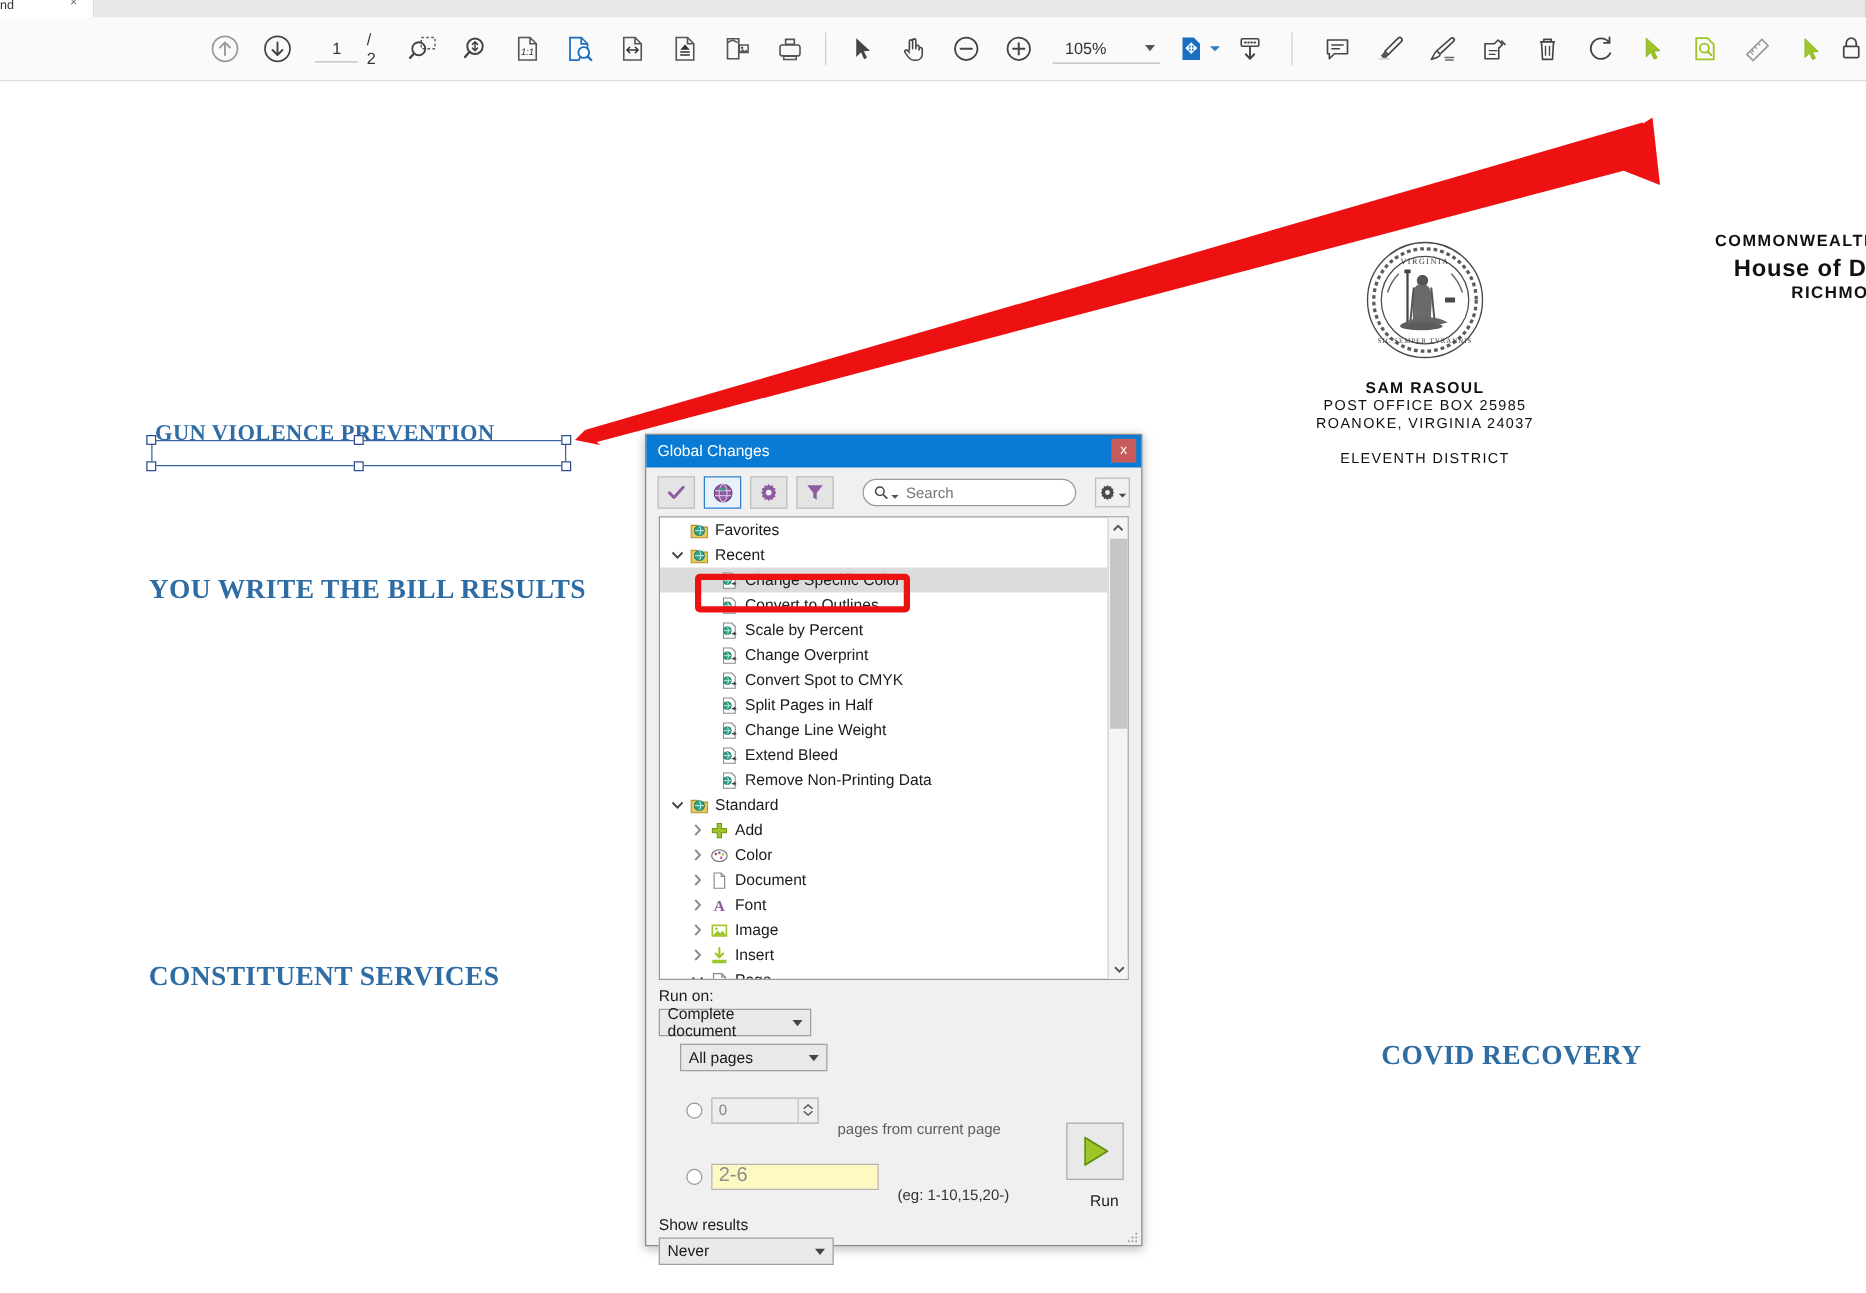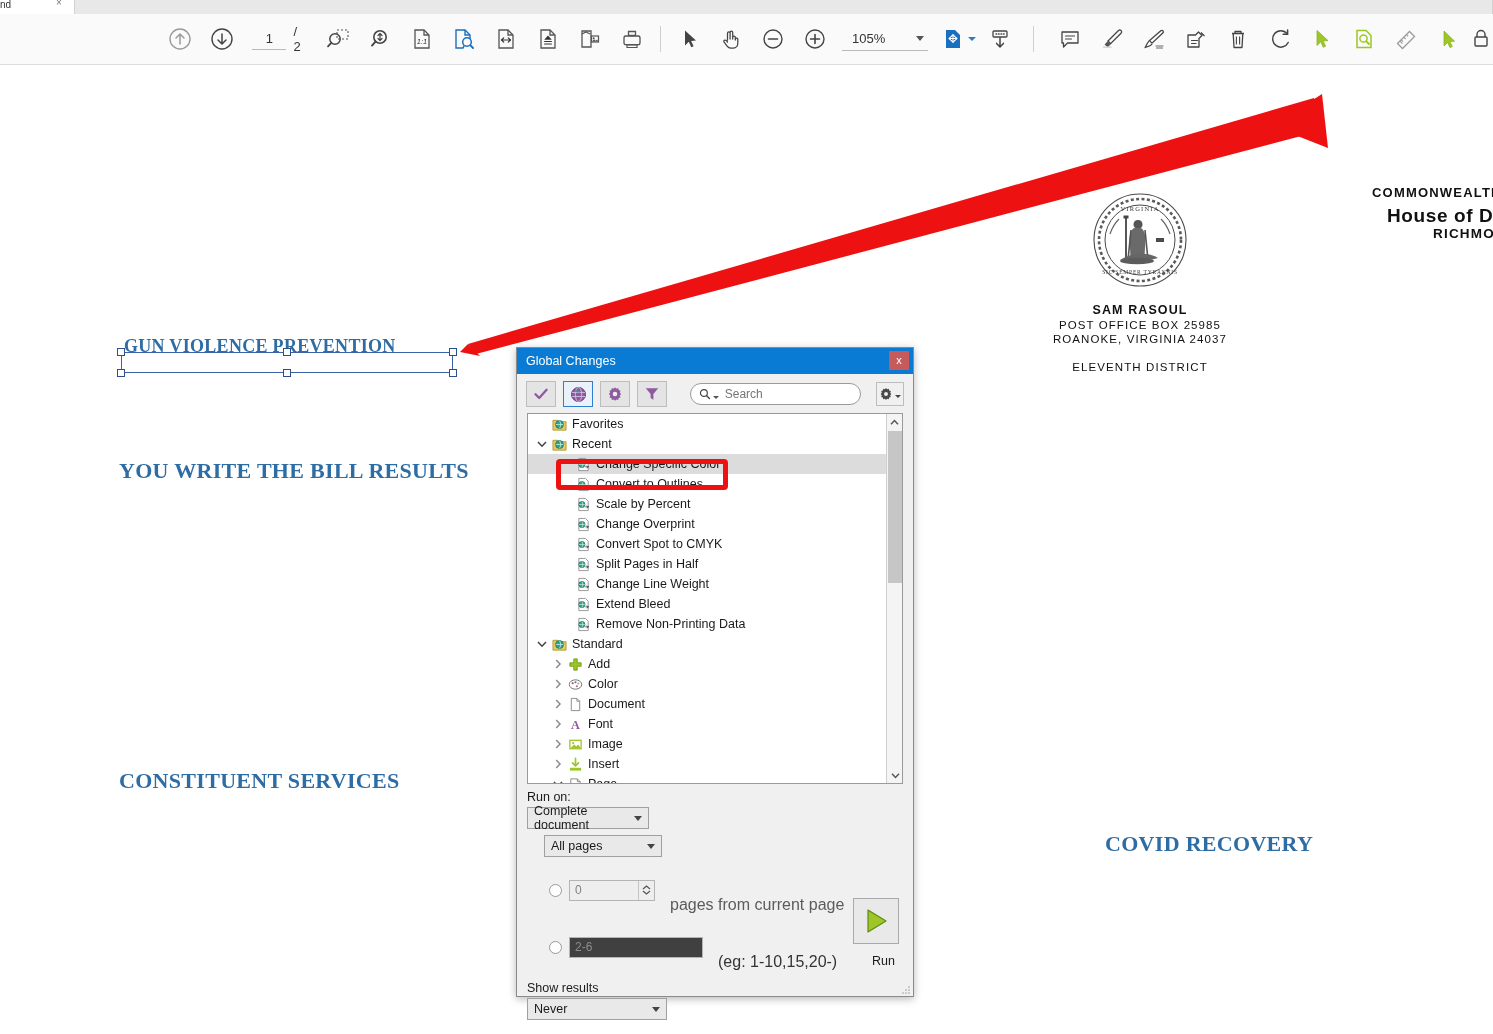--- a/index.html
+++ b/index.html
@@ -170,24 +170,24 @@
 
   .radio-row { display:flex; align-items:center; margin-top:9px; padding-left:22px; gap:7px; }
   .radio { width:13px; height:13px; border-radius:50%; border:1px solid #9a9a9a; background:#fff; flex:0 0 13px; }
   .spin {
     width:86px; height:21px; background:#eee; border:1px solid #b4b4b4;
     display:flex; align-items:center; padding-left:5px; font-size:12px; color:#808080;
     justify-content:space-between;
   }
   .spin-ar { display:flex; flex-direction:column; width:16px; height:19px; border-left:1px solid #c4c4c4; align-items:center; justify-content:center;}
   .txtin {
-    width:134px; height:21px; background:#404040; border:1px solid #b4b4b4;
-    display:flex; align-items:center; padding-left:5px; font-size:12px; color:#8c8c8c;
-  }
-  .hint { font-size:16px; color:#333; margin-left:8px;margin-top:30px; }
+    width:134px; height:21px; background:#fef9c3; border:1px solid #b4b4b4;
+    display:flex; align-items:center; padding-left:5px; font-size:16px; color:#8c8c8c;
+  }
+  .hint { font-size:12px; color:#333; margin-left:8px;margin-top:30px; }
   .muted { color:#5c5c5c; }
 
   .run-btn {
     position:absolute; right:14px; bottom:52px; width:46px; height:46px;
     background:#e9e9e9; border:1px solid #a9a9a9;
     display:flex; align-items:center; justify-content:center;
   }
   .run-lbl { position:absolute; right:18px; bottom:28px; font-size:12.5px; color:#1a1a1a; }
   .grip { position:absolute; right:3px; bottom:2px; width:10px; height:10px; }
 </style>

